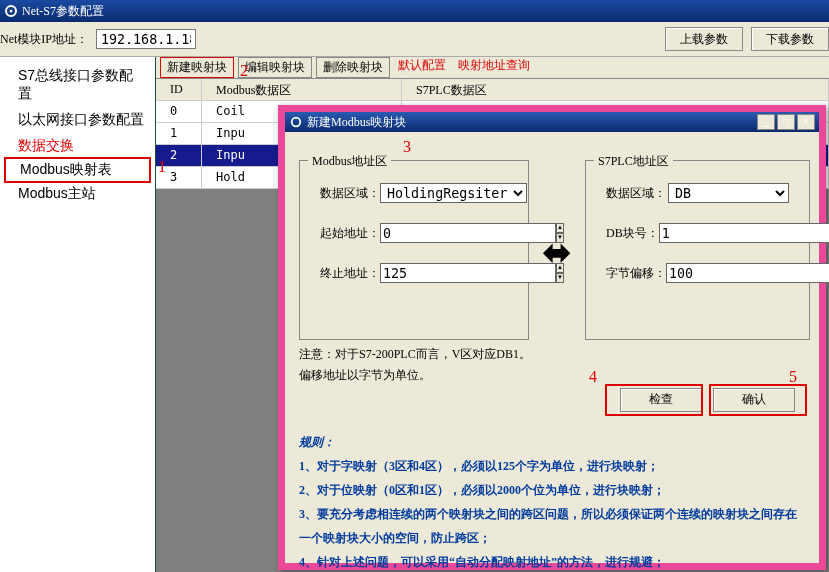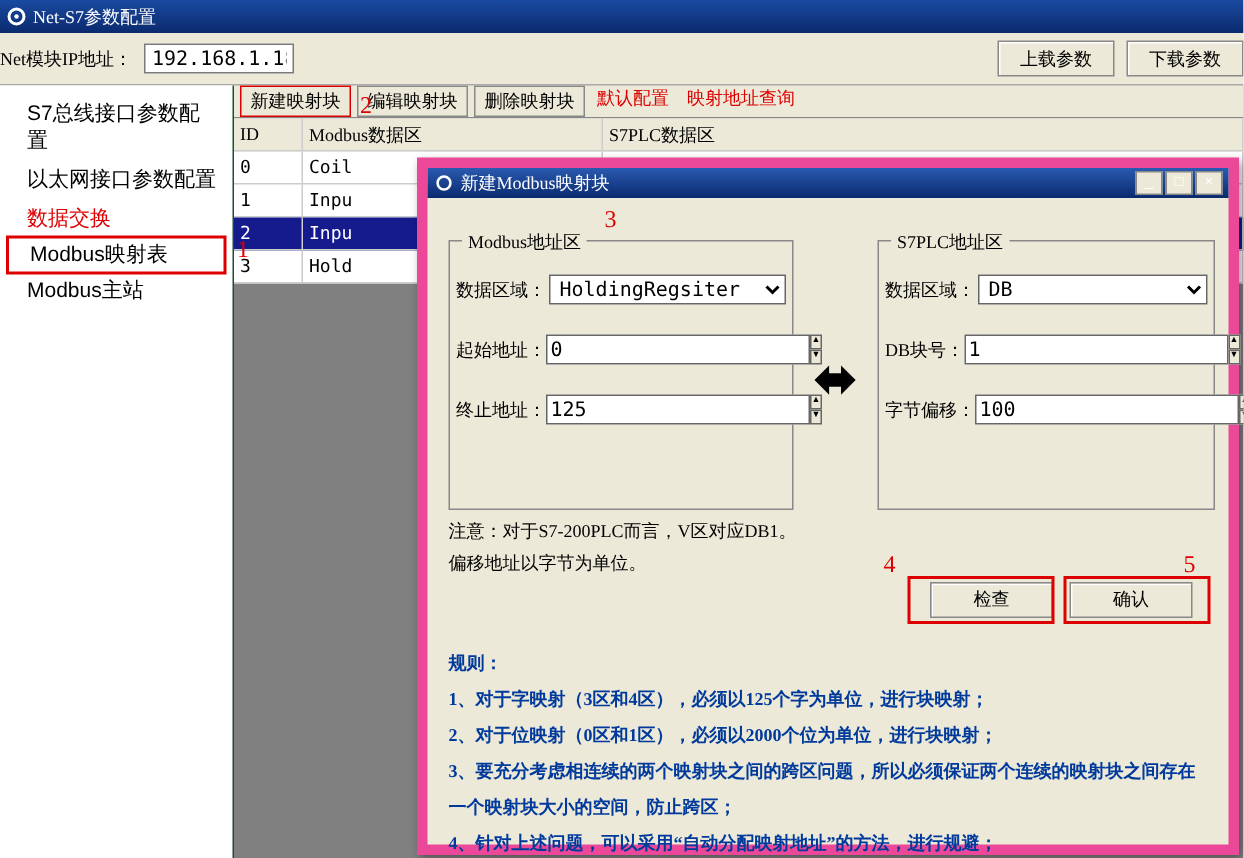--- a/index.html
+++ b/index.html
@@ -102,21 +102,21 @@
   }
   .tool-btn.red { border-color:#d00; }
   .tool-text { color:#d00; padding:0 4px; }
   .grid {
     background:#fff;
     font-family:monospace;
     font-size:12px;
   }
   .grid-row { display:flex; height:22px; border-bottom:1px solid #ccc; }
   .grid-row.sel { background:#151b8d; color:#fff; }
-  .grid-cell { border-right:1px solid #ccc; padding:3px 4px; overflow:hidden; white-space:nowrap; }
+  .grid-cell { border-right:1px solid #ccc; padding:3px 14px; overflow:hidden; white-space:nowrap; }
   .gc-id { width:46px; }
   .gc-type { width:200px; }
   .gc-rest { flex:1; }
   .grid-head { background:#ece9d8; font-family:"SimSun"; }
 
   
   .dialog {
     position:absolute;
     left:278px; top:105px;
     width:548px; height:465px;
@@ -138,21 +138,21 @@
     background:#ece9d8;border:1px solid #888;
     font-size:10px;text-align:center;line-height:14px;
     margin-left:2px;cursor:pointer;
     font-family:sans-serif;
   }
   .dlg-body { padding:10px 14px; }
   .fieldset {
     border:1px solid #888;
     display:inline-block;
     vertical-align:top;
-    padding:12px 4px 10px;
+    padding:12px 20px 10px;
     height:180px;
     position:relative;
   }
   .fieldset .legend {
     position:absolute; top:-8px; left:8px;
     background:#ece9d8; padding:0 4px;
   }
   .fs1 { width:230px; }
   .fs2 { width:225px; }
   .arrow {
@@ -173,21 +173,21 @@
     padding:0 2px;
     background:#fff;
   }
   .spin { width:16px; display:flex; flex-direction:column; }
   .spin span { height:10px; border:1px solid #666; background:#ece9d8; font-size:6px; text-align:center; line-height:7px; cursor:pointer; }
   .note { font-size:12px; margin:6px 0 4px; line-height:1.4; }
   .dlg-btns { text-align:right; padding-right:10px; position:relative; }
   .dlg-btns .btn { width:82px; }
   .redbox { border:2px solid #d00; position:absolute; pointer-events:none; }
   .rules { margin-top:18px; color:#003a9c; font-weight:bold; line-height:2; font-size:12px; }
-  .rules .head { color:#003a9c; }
+  .rules .head { color:#003a9c;font-style:italic; }
 </style>
 </head>
 <body>
 
 <div class="titlebar">
   <span class="gear">
     <svg width="14" height="14" viewBox="0 0 14 14">
         <circle cx="7" cy="7" r="5" fill="none" stroke="#fff" stroke-width="2"></circle>
         <circle cx="7" cy="7" r="1.5" fill="#fff"></circle>
       </svg>

